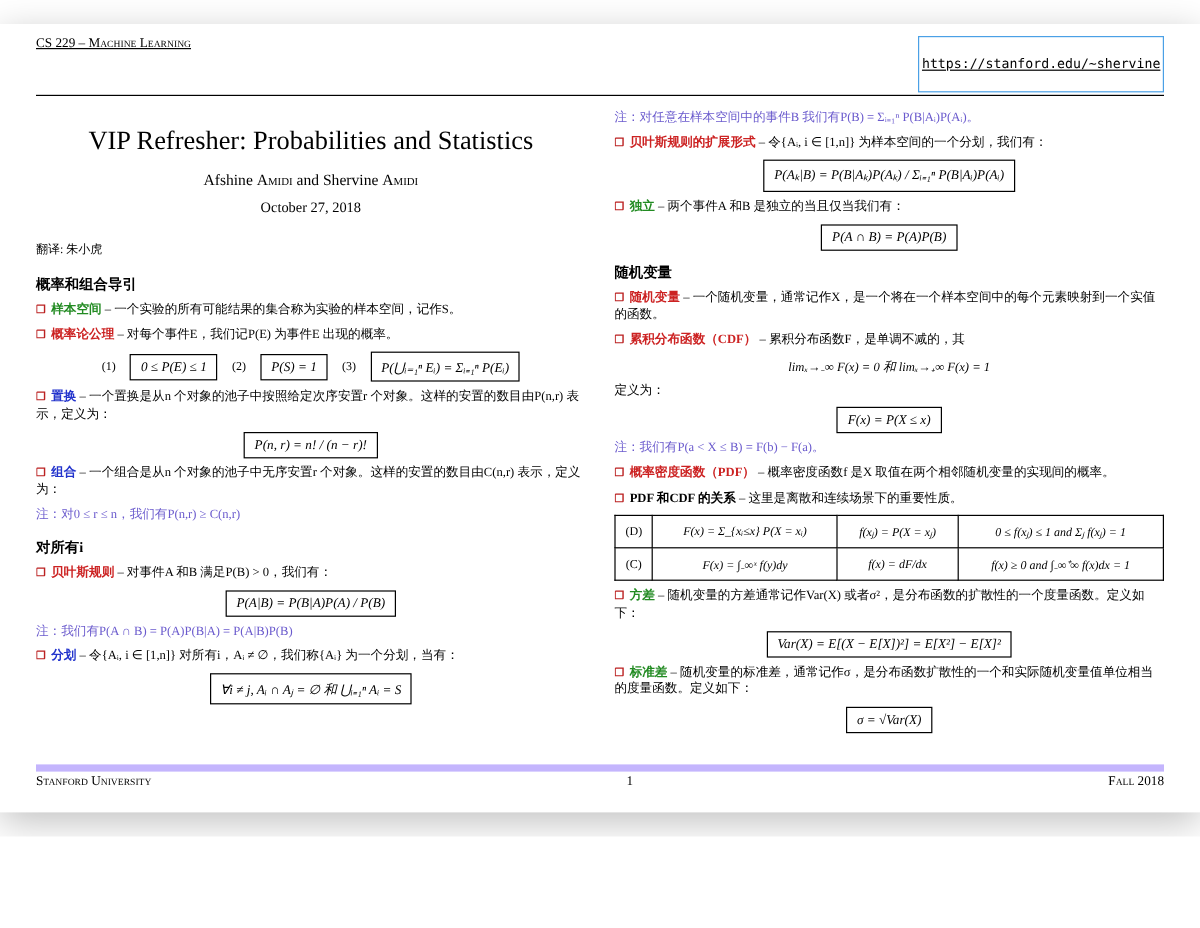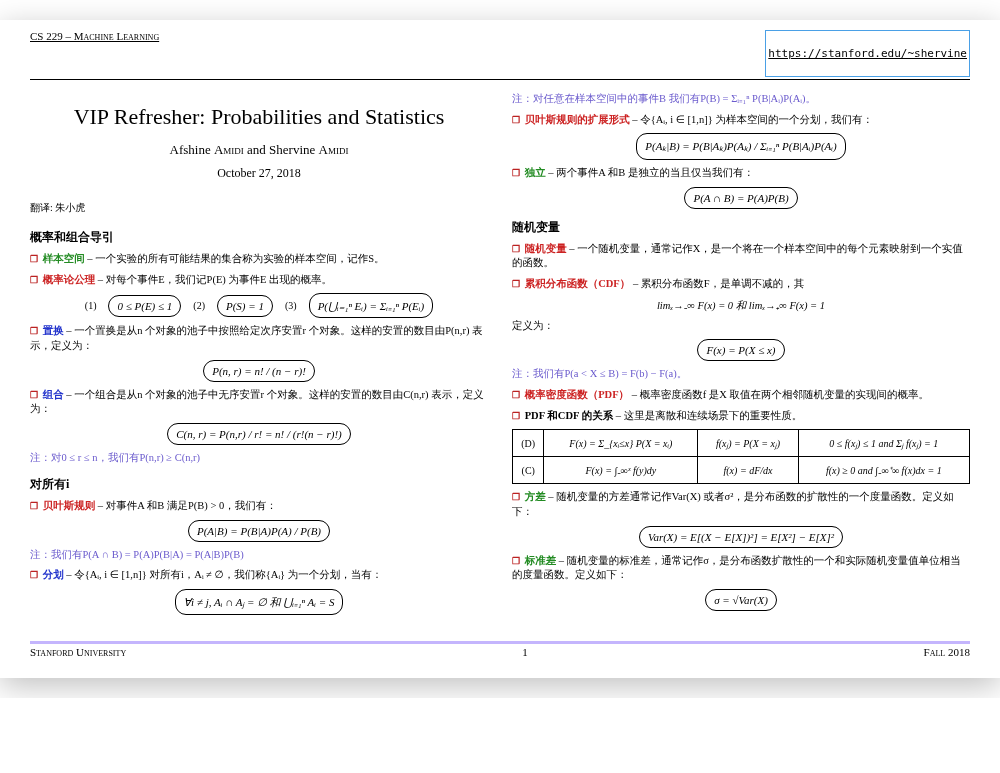--- a/index.html
+++ b/index.html
@@ -30,21 +30,21 @@
   .headerbar .url {
     border: 1px solid #4aa0e6;
     padding: 16px 2px;
     font-family: monospace;
     font-variant: normal;
     color: #000;
   }
   .footerbar {
     display: flex;
     justify-content: space-between;
-    border-top: 3px solid #c4b5fd;
+    border-top: 6px solid #c4b5fd;
     padding-top: 2px;
     font-variant: small-caps;
     font-size: 11px;
     margin-top: 20px;
   }
   .cols {
     display: flex;
     gap: 24px;
     margin-top: 6px;
   }
@@ -77,21 +77,21 @@
     margin: 6px 0;
     font-size: 10px;
   }
   table.cdfpdf th, table.cdfpdf td {
     border: 1px solid #000;
     padding: 6px 4px;
     text-align: center;
     font-family: 'Times New Roman', serif;
   }
   table.cdfpdf th { font-weight: bold; }
-  .math { font-family: 'Times New Roman', serif; font-style: italic; border-radius: 11px; }
+  .math { font-family: 'Times New Roman', serif; font-style: italic; }
   .smallcaps { font-variant: small-caps; }
 </style>
 </head>
 <body>
 
 <div class="page">
 
   <div class="headerbar">
     <span>CS 229 – Machine Learning</span>
     <span class="url">https://stanford.edu/~shervine</span>
@@ -137,23 +137,20 @@
         <span> – 一个置换是从n 个对象的池子中按照给定次序安置r 个对象。这样的安置的数目由P(n,r) 表示，定义为：</span>
       </div>
       <div class="centered">
         <span class="box math">P(n, r) = n! / (n − r)!</span>
       </div>
 
       <div class="item">
         <span class="bul">❒</span>
         <span class="term-blue">组合</span>
         <span> – 一个组合是从n 个对象的池子中无序安置r 个对象。这样的安置的数目由C(n,r) 表示，定义为：</span>
-      </div>
-      <div class="centered">
-        <span class="box math">C(n, r) = P(n,r) / r! = n! / (r!(n − r)!)</span>
       </div>
 
       <div class="item note">注：对0 ≤ r ≤ n，我们有P(n,r) ≥ C(n,r)</div>
 
       <div class="sectiontitle">对所有i</div>
 
       <div class="item">
         <span class="bul">❒</span>
         <span class="term-red">贝叶斯规则</span>
         <span> – 对事件A 和B 满足P(B) &gt; 0，我们有：</span>

